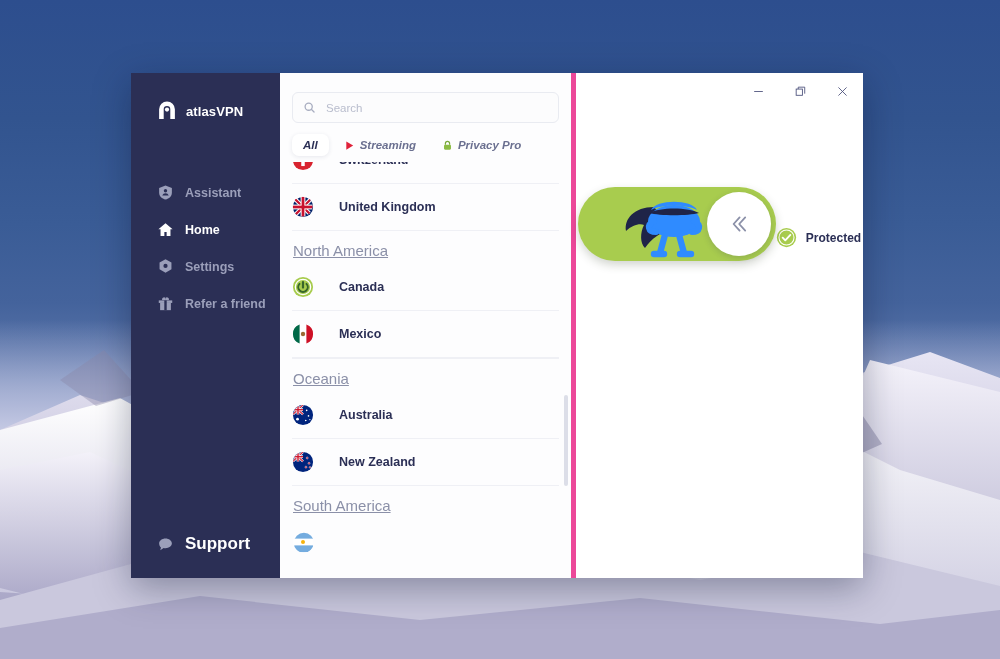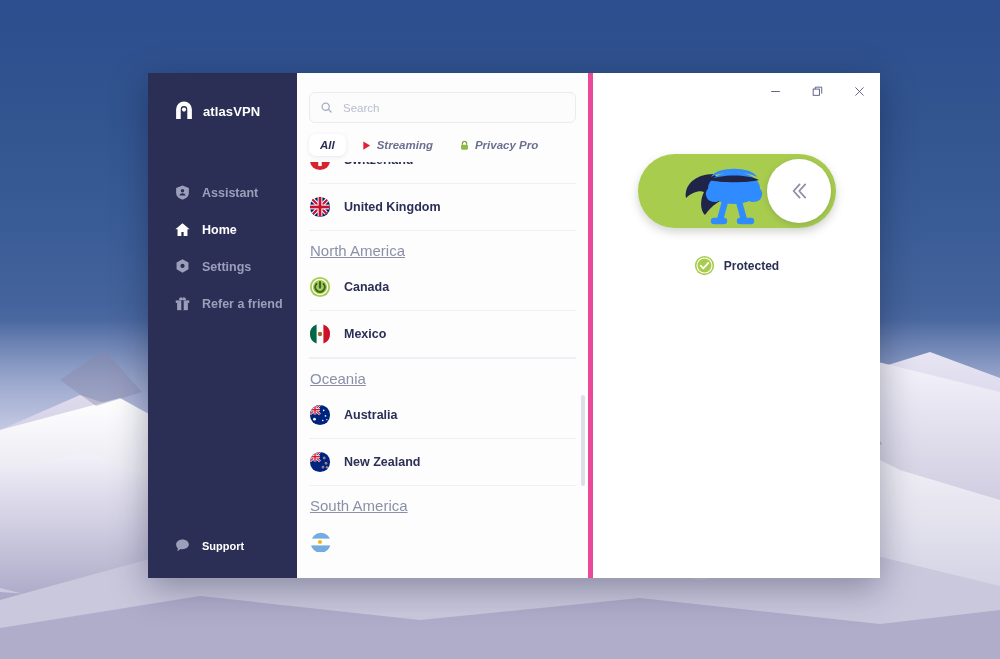--- a/index.html
+++ b/index.html
@@ -18,21 +18,21 @@
         #2d4e8e 0%, #32548f 18%, #3a5c96 34%, #44639c 46%, #5873a8 54%, #6d85b5 60%);
   }
   .sky-haze {
     position: absolute; left:0; right:0; top: 320px; height: 120px;
     background: linear-gradient(180deg, rgba(150,165,205,0) 0%, rgba(186,192,222,0.85) 70%, rgba(205,208,232,1) 100%);
   }
 
   
   #app-window {
     position: absolute;
-    left: 148px; top: 73px;
+    left: 131px; top: 73px;
     width: 732px; height: 505px;
     background: #ffffff;
     box-shadow: 0 10px 34px rgba(10,16,45,0.35);
     display: flex;
     overflow: hidden;
   }
 
   
   #sidebar {
     width: 149px; min-width: 149px;
@@ -57,21 +57,21 @@
   }
   .nav-item .ico { width: 17px; height: 17px; flex: none; display: block; }
   .nav-label { font-size: 12.5px; font-weight: bold; color: #9b9fba; }
   .nav-item.active .nav-label { color: #ffffff; }
   .support {
     margin-top: auto; margin-bottom: 24px;
     display: flex; align-items: center; gap: 11px;
     padding-left: 26px; cursor: pointer;
   }
   .support .ico { width: 17px; height: 17px; flex:none; }
-  .support-label { font-size: 11px; font-weight: bold; color: #ffffff; }
+  .support-label { font-size: 17px; font-weight: bold; color: #ffffff; }
 
   
   #list-pane {
     width: 291px; min-width: 291px;
     background: #fdfdfe;
     position: relative;
     display: flex; flex-direction: column;
     border-right: 5px solid #ec4899;
   }
   .search-wrap { padding: 19px 12px 0 12px; }
@@ -105,21 +105,21 @@
 
   .list-scroll {
     flex: 1; overflow: hidden; position: relative;
     padding: 0 12px 0 12px;
   }
   .list-inner { position: relative; margin-top: -25px; }
   .group-label {
     font-size: 15px; color: #8b90a8; padding: 11px 0 5px 1px; text-decoration: underline;
   }
   .srv-row {
-    display: flex; align-items: center; gap: 13px;
+    display: flex; align-items: center; gap: 25px;
     height: 46px; cursor: pointer;
     position: relative;
   }
   .srv-row + .srv-row::before,
   .srv-row::after { content: none; }
   .srv-sep { height: 1px; background: #eff0f5; }
   .flag { width: 22px; height: 22px; border-radius: 50%; flex: none; display:block; }
   .srv-name { font-size: 12.5px; font-weight: bold; color: #2b2f55; }
   .chev { margin-left: auto; }
 
@@ -141,22 +141,22 @@
     position: absolute; top: 0; right: 0;
     display: flex; align-items: center; height: 36px;
   }
   .wbtn {
     width: 42px; height: 36px; display: flex; align-items: center; justify-content: center;
     cursor: pointer;
   }
   .wbtn svg { display:block; }
 
   .toggle-area {
-    margin-top: 81px;
-    display: flex; flex-direction: column; align-items: center;
+    margin-top: 114px;
+    display: flex; align-items: center;
   }
   .toggle {
     width: 198px; height: 74px; border-radius: 37px;
     background: #a8cc4e;
     position: relative;
     cursor: pointer;
     box-shadow: 0 4px 10px rgba(52,62,36,.22);
   }
   .mascot { position: absolute; left: 40px; top: 4px; }
   .knob {

